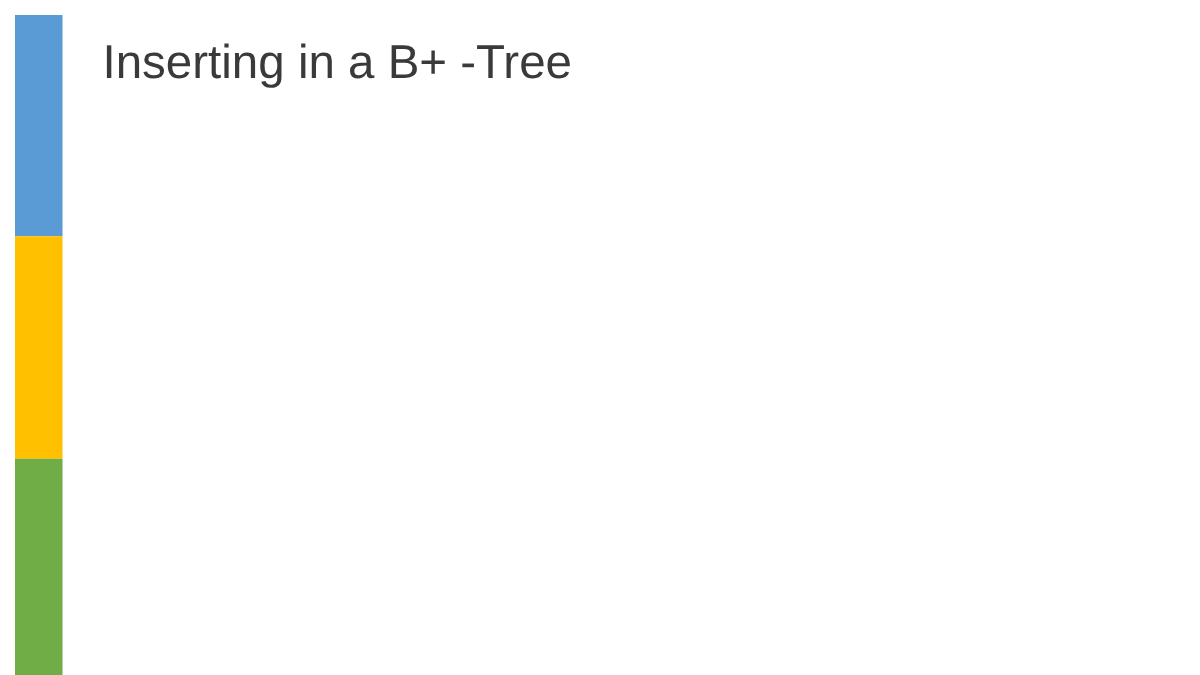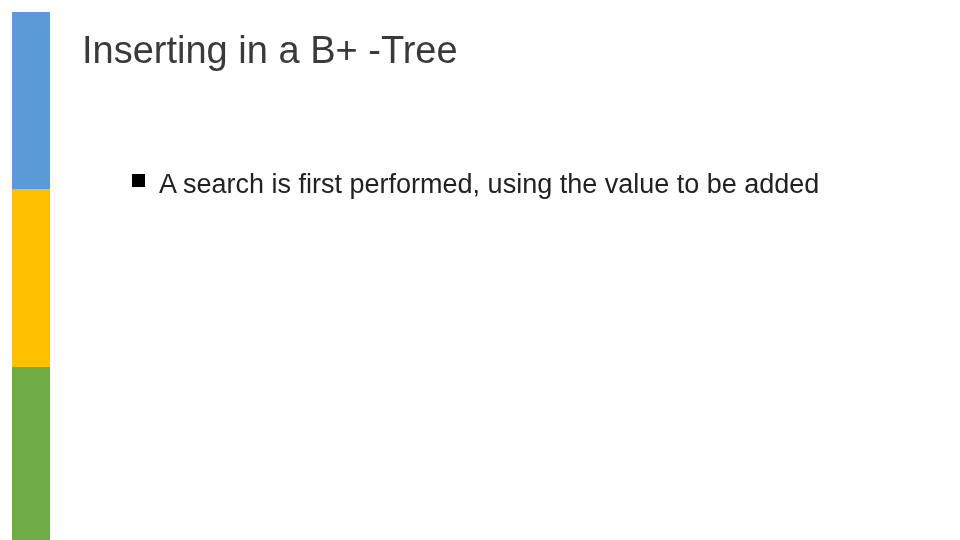--- a/index.html
+++ b/index.html
@@ -62,19 +62,15 @@
   <div class="sidebar">
     <div class="seg seg-blue"></div>
     <div class="seg seg-yellow"></div>
     <div class="seg seg-green"></div>
   </div>
 
   <div class="content">
     <h1 class="title">Inserting in a B+ -Tree</h1>
 
     <div class="bullets">
-      <div class="bullet">
-        <span class="marker"></span>
-        <span class="text">A search is first performed, using the value to be added</span>
-      </div>
     </div>
   </div>
 </div>
 
 </body></html>

